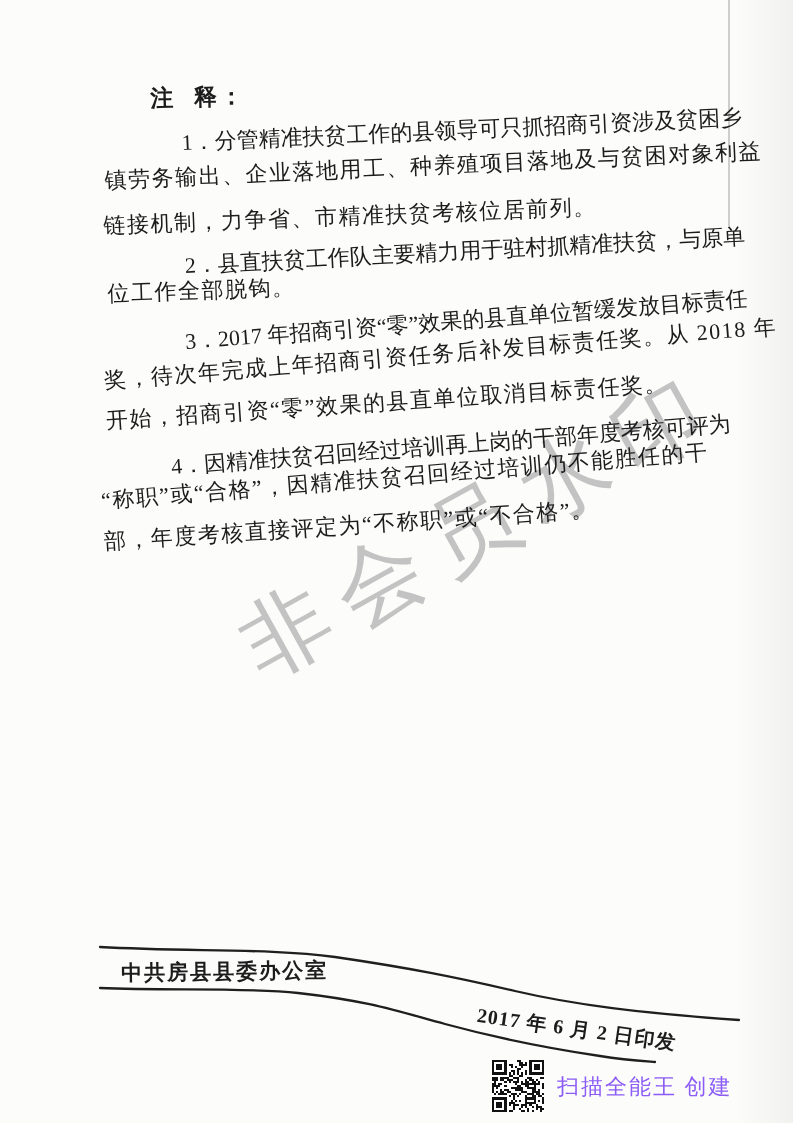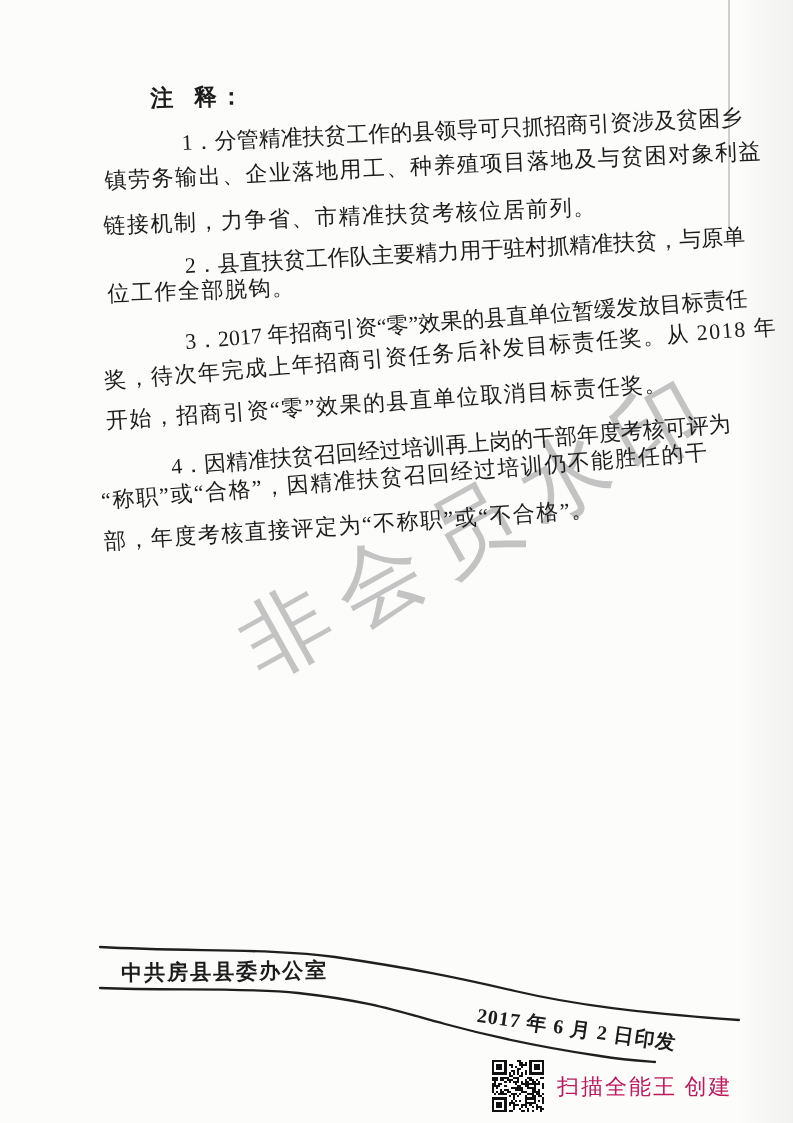--- a/index.html
+++ b/index.html
@@ -56,21 +56,21 @@
     position:absolute;left:479px;top:1002px;
     font-size:20px;font-weight:bold;letter-spacing:1px;
     transform:rotate(8deg);transform-origin:left top;
     white-space:pre;
   }
   .qr{
     position:absolute;left:492px;top:1060px;width:52px;height:52px;
   }
   .scanner-caption{
     position:absolute;left:557px;top:1072px;
-    font-size:22px;color:#be185d;letter-spacing:2px;
+    font-size:22px;color:#8b5cf6;letter-spacing:2px;
     white-space:pre;
     font-family:"Liberation Serif","DejaVu Serif",serif;
   }
 </style>
 </head>
 <body>
 
 <div class="page">
 
   <div class="edge-shade"></div>

